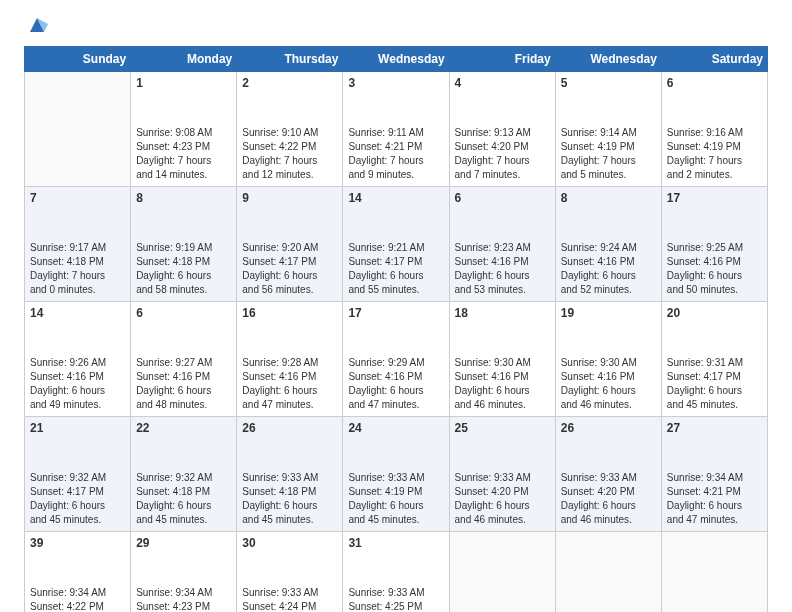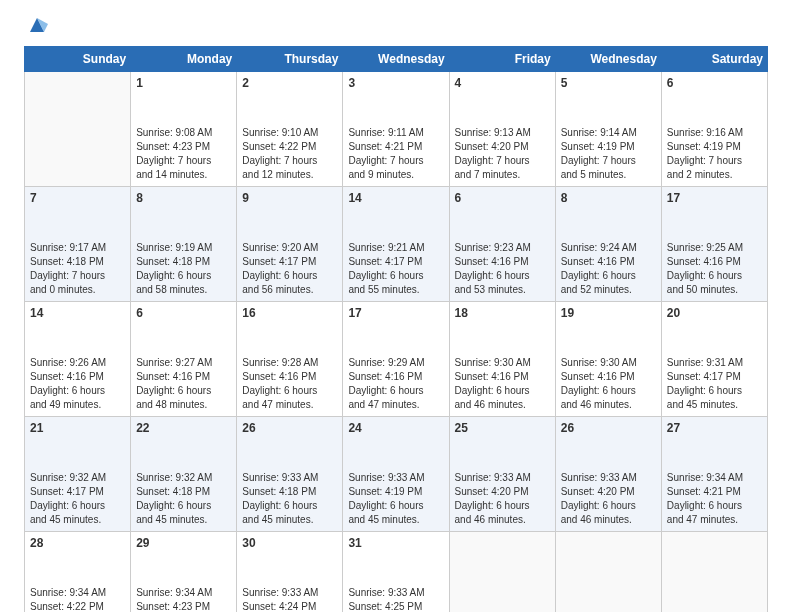--- a/index.html
+++ b/index.html
@@ -255,21 +255,21 @@
             <span class="day-number">26</span>
             <div class="cell-text">Sunrise: 9:33 AM<br>Sunset: 4:20 PM<br>Daylight: 6 hours<br>and 46 minutes.</div>
           </td>
           <td>
             <span class="day-number">27</span>
             <div class="cell-text">Sunrise: 9:34 AM<br>Sunset: 4:21 PM<br>Daylight: 6 hours<br>and 47 minutes.</div>
           </td>
         </tr>
         <tr class="row-white">
           <td>
-            <span class="day-number">28</span>
+            <span class="day-number">39</span>
             <div class="cell-text">Sunrise: 9:34 AM<br>Sunset: 4:22 PM<br>Daylight: 6 hours<br>and 48 minutes.</div>
           </td>
           <td>
             <span class="day-number">29</span>
             <div class="cell-text">Sunrise: 9:34 AM<br>Sunset: 4:23 PM<br>Daylight: 6 hours<br>and 49 minutes.</div>
           </td>
           <td>
             <span class="day-number">30</span>
             <div class="cell-text">Sunrise: 9:33 AM<br>Sunset: 4:24 PM<br>Daylight: 6 hours<br>and 50 minutes.</div>
           </td>

